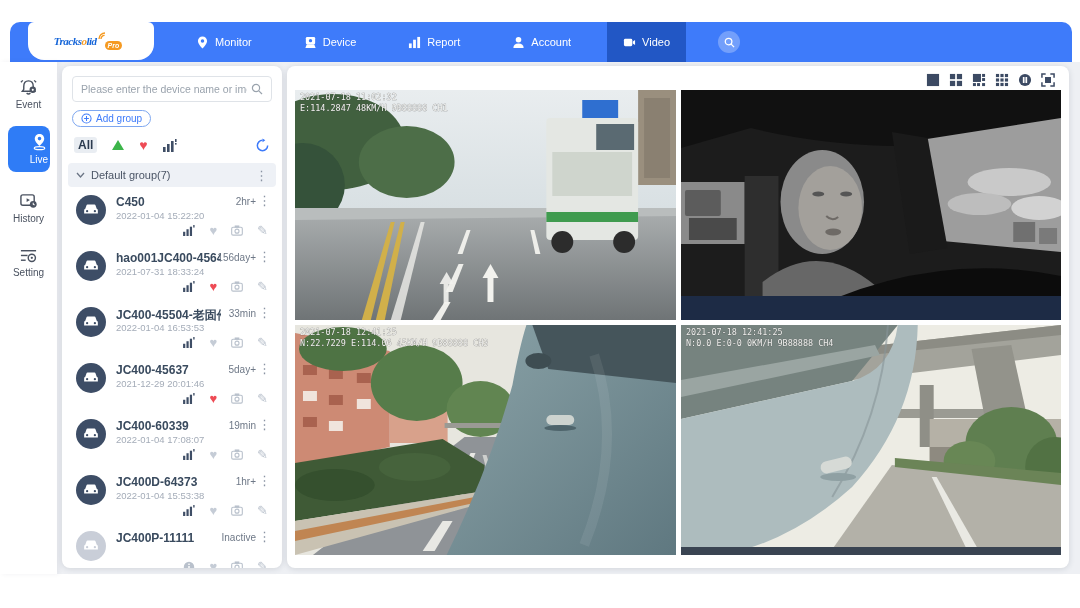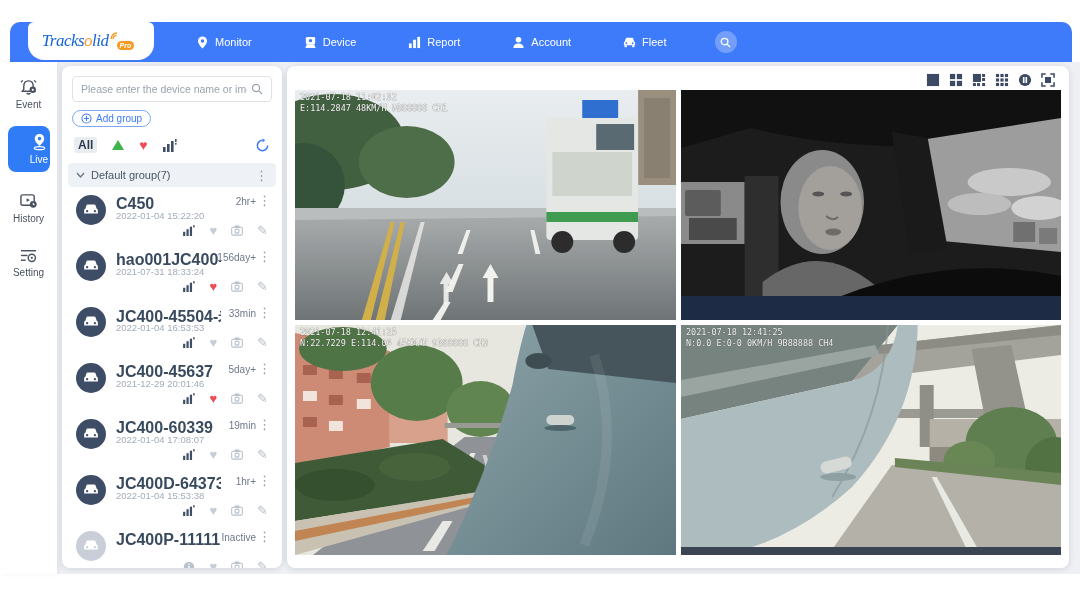--- a/index.html
+++ b/index.html
@@ -5,22 +5,22 @@
   * { margin:0; padding:0; box-sizing:border-box; }
   body { background:#fff; font-family:"Liberation Sans", sans-serif; }
   .stage { position:relative; width:1080px; height:608px; background:#fff; overflow:hidden; }
   .content-bg { position:absolute; left:0; top:62px; width:1080px; height:512px; background:#eef0f4; }
 
   
   .navbar { position:absolute; left:10px; top:22px; width:1062px; height:40px;
             background:#3e7bfa; border-radius:10px 10px 0 0; }
   .logo-tab { position:absolute; left:18px; top:0; width:126px; height:38px; background:#fff;
               border-radius:6px 6px 16px 16px; display:flex; align-items:center; justify-content:center; gap:2px; }
-  .logo-text { font-family:"Liberation Serif", serif; font-style:italic; font-weight:normal;
-               font-size:17px; color:#1565d8; letter-spacing:-0.5px; }
+  .logo-text { font-family:"Liberation Serif", serif; font-style:italic; font-weight:bold;
+               font-size:11px; color:#1565d8; letter-spacing:-0.5px; }
   .logo-text .accent { color:#f59a22; }
   .logo-arcs { position:relative; top:-6px; left:-2px; }
   .pro-badge { background:#f59a22; color:#fff; font-size:7px; font-style:italic; font-weight:bold;
                border-radius:5px; padding:1px 3px; position:relative; top:4px; left:-6px; }
   .nav-items { position:absolute; left:170px; top:0; height:40px; display:flex; align-items:center;gap:20px; }
   .nav-item { display:flex; align-items:center; gap:6px; color:#fff; font-size:11px;
               height:40px; padding:0 16px; cursor:pointer; }
   .nav-item.active { background:#2257c5; }
   .nav-item svg { display:block; }
   .nav-search { width:22px; height:22px; border-radius:50%; background:rgba(255,255,255,.28);
@@ -54,21 +54,21 @@
   .refresh { margin-left:auto; cursor:pointer; display:flex; }
   .group-hd { margin:10px 6px 0; height:24px; background:#eef1f6; border-radius:4px; display:flex;
               align-items:center; padding:12px 8px; gap:6px; font-size:11px; color:#4b5566; cursor:pointer; }
   .group-hd .kebab { margin-left:auto; }
   .kebab { color:#8a93a3; font-size:13px; line-height:1; cursor:pointer; }
   .dev-list { margin-top:2px; }
   .dev { position:relative; height:56px; }
   .dev .avatar { position:absolute; left:14px; top:6px; width:30px; height:30px; border-radius:50%;
                  background:#3d4d66; display:flex; align-items:center; justify-content:center; }
   .dev.inactive .avatar { background:#c9ced8; }
-  .dev .name { position:absolute; left:54px; top:6px; font-size:16px; font-weight:bold; color:#394a5e;
+  .dev .name { position:absolute; left:54px; top:6px; font-size:12px; font-weight:bold; color:#394a5e;
                max-width:105px; white-space:nowrap; overflow:hidden; }
   .dev .date { position:absolute; left:54px; top:21px; font-size:9.5px; color:#a4acb8; }
   .dev .status { position:absolute; right:26px; top:7px; font-size:10px; color:#6e7887; }
   .dev .kebab { position:absolute; right:11px; top:5px; }
   .dev .icons { position:absolute; right:14px; top:35px; display:flex; gap:14px; align-items:center; }
   .ic { color:#b9c1cc; font-size:12px; line-height:1; cursor:pointer; display:flex; align-items:center; }
   .ic.sig { color:#3f4e66; }
   .ic.heart { color:#c5ccd6; font-size:13px; }
   .ic.heart.fav { color:#ee4b55; }
   .pen { font-size:13px; }
@@ -123,29 +123,26 @@
           </svg>
         <span>Report</span>
       </div>
       <div class="nav-item">
         <svg width="13" height="13" viewBox="0 0 14 14">
             <circle cx="7" cy="4" r="3" fill="#fff"></circle>
             <path d="M1.5,13 Q1.5,8 7,8 Q12.5,8 12.5,13 Z" fill="#fff"></path>
           </svg>
         <span>Account</span>
       </div>
-      <div class="nav-item">
+      <div class="nav-item active">
         <svg width="13" height="13" viewBox="0 0 14 14">
-            <path d="M2,6 L3,2.8 Q3.2,2 4,2 L10,2 Q10.8,2 11,2.8 L12,6 Q13,6.3 13,7.5 L13,10 L1,10 L1,7.5 Q1,6.3 2,6 Z" fill="#fff"></path>
-            <rect x="1.6" y="10" width="2.6" height="2" fill="#fff"></rect>
-            <rect x="9.8" y="10" width="2.6" height="2" fill="#fff"></rect>
-            <circle cx="3.6" cy="7.8" r="1" fill="#3e7bfa"></circle>
-            <circle cx="10.4" cy="7.8" r="1" fill="#3e7bfa"></circle>
-          </svg>
-        <span>Fleet</span>
+            <rect x="1" y="3" width="9" height="8" rx="1.5" fill="#fff"></rect>
+            <path d="M10.5,6 L13,4.3 L13,9.7 L10.5,8 Z" fill="#fff"></path>
+          </svg>
+        <span>Video</span>
       </div>
       <div class="nav-search">
         <svg width="11" height="11" viewBox="0 0 12 12">
             <circle cx="5" cy="5" r="3.6" fill="none" stroke="#fff" stroke-width="1.4"></circle>
             <line x1="7.8" y1="7.8" x2="11" y2="11" stroke="#fff" stroke-width="1.4"></line>
           </svg>
       </div>
     </div>
   </div>
 

